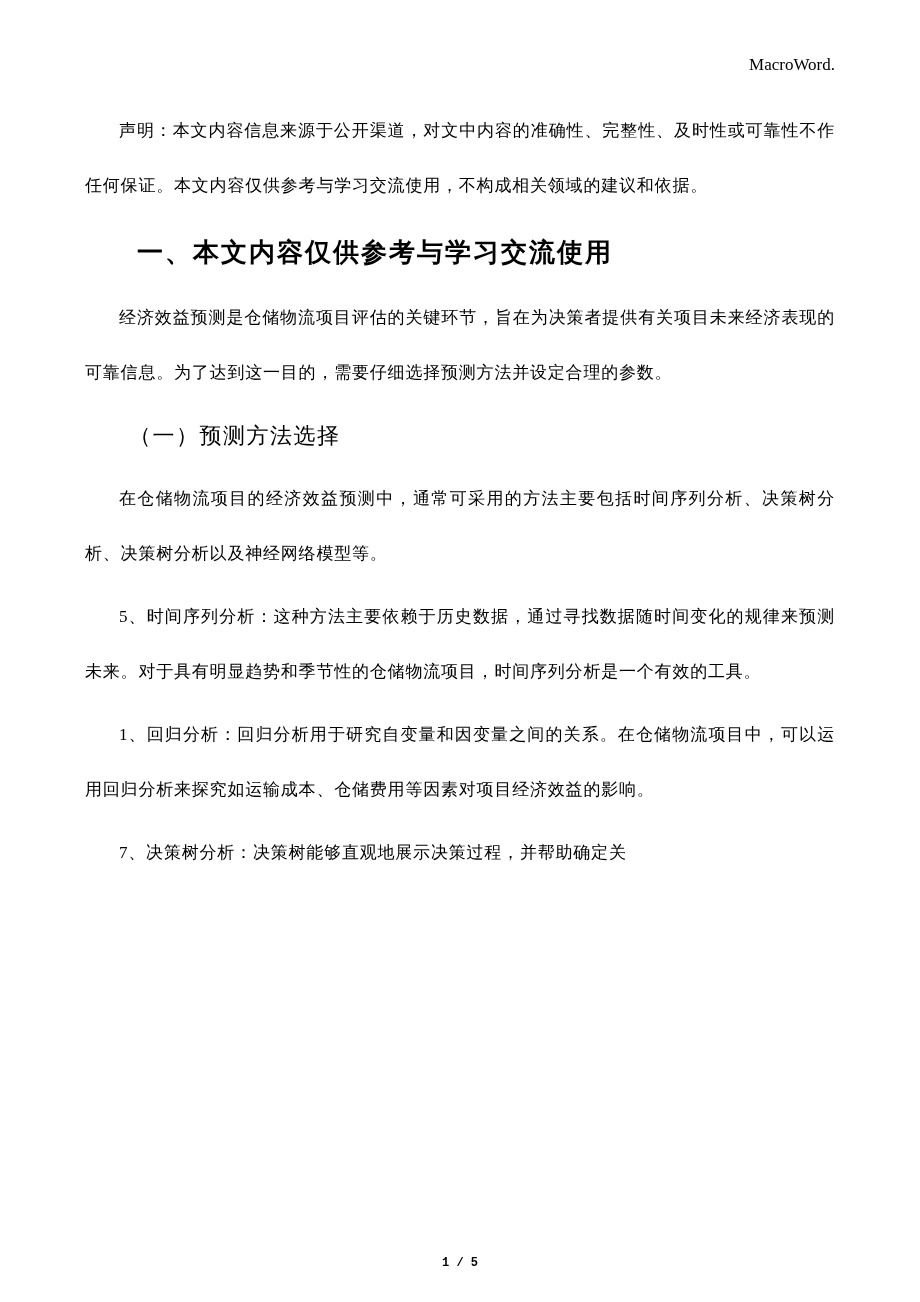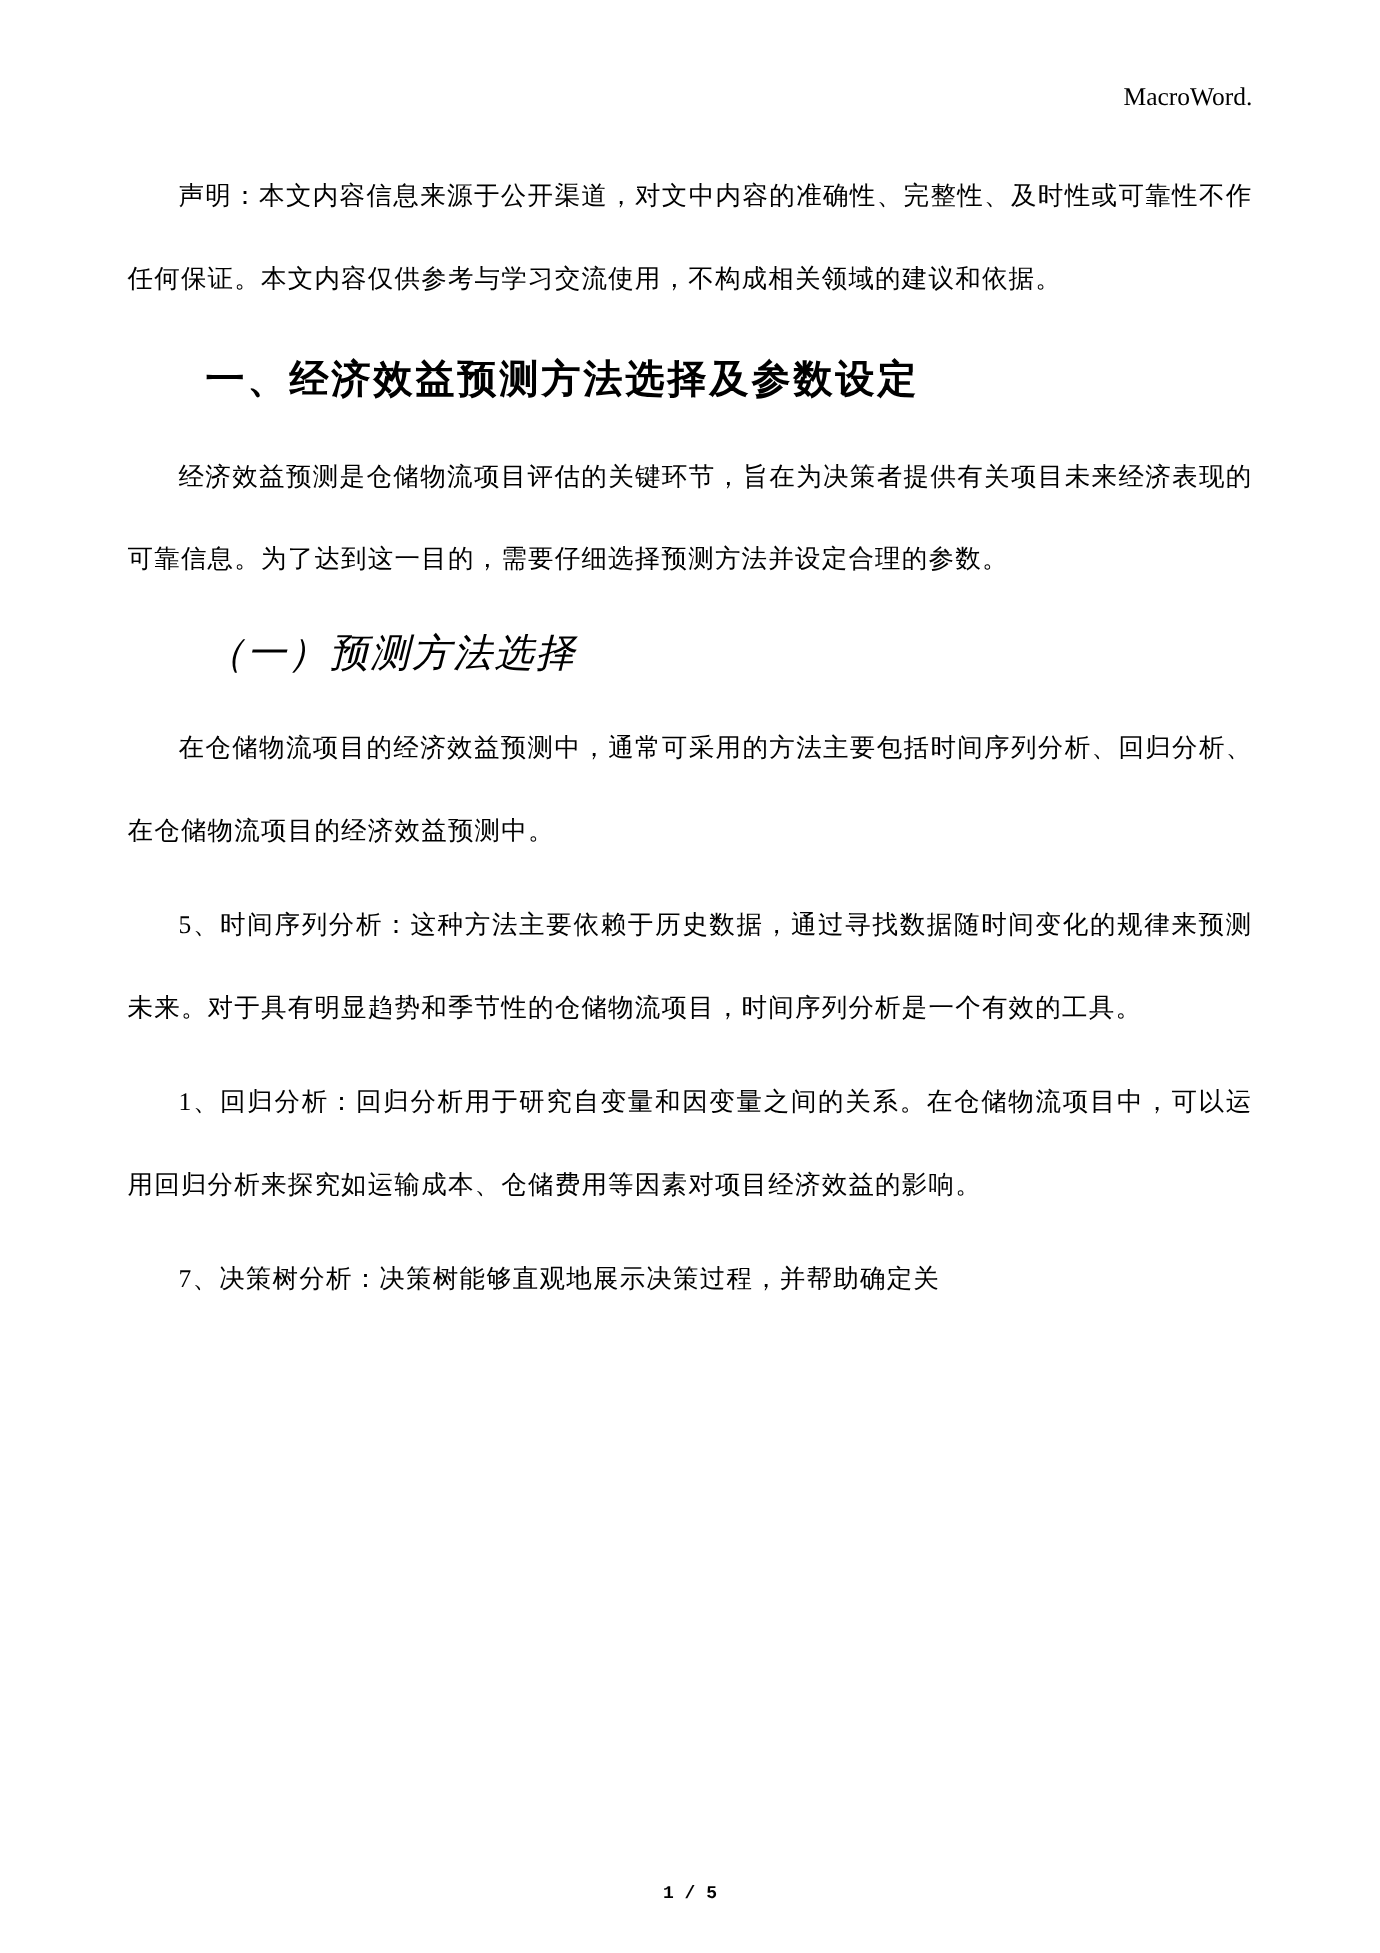--- a/index.html
+++ b/index.html
@@ -53,26 +53,25 @@
     font-family: "Liberation Sans", "DejaVu Sans", sans-serif;
     font-size: 26px;
     font-weight: bold;
     line-height: 55px;
     letter-spacing: 2px;
     text-indent: 2em;
     margin-top: 12px;
     margin-bottom: 10px;
   }
   .heading-2 {
-    font-size: 26px;
+    font-size: 22px;
     line-height: 55px;
     letter-spacing: 1.5px;
     text-indent: 2em;
     margin-bottom: 8px;
-    font-style: italic;
   }
   .footer {
     position: absolute;
     bottom: 18px;
     left: 0;
     width: 100%;
     text-align: center;
   }
   .page-num {
     font-size: 12px;
@@ -87,27 +86,27 @@
 
   <div class="header">
     <span class="brand">MacroWord.</span>
   </div>
 
   <div class="content">
 
 
     <p class="para">声明：本文内容信息来源于公开渠道，对文中内容的准确性、完整性、及时性或可靠性不作任何保证。本文内容仅供参考与学习交流使用，不构成相关领域的建议和依据。</p>
 
-    <div class="heading-1">一、经济效益预测方法选择及参数设定</div>
+    <div class="heading-1">一、本文内容仅供参考与学习交流使用</div>
 
     <p class="para">经济效益预测是仓储物流项目评估的关键环节，旨在为决策者提供有关项目未来经济表现的可靠信息。为了达到这一目的，需要仔细选择预测方法并设定合理的参数。</p>
 
     <div class="heading-2">（一）预测方法选择</div>
 
-    <p class="para">在仓储物流项目的经济效益预测中，通常可采用的方法主要包括时间序列分析、回归分析、在仓储物流项目的经济效益预测中。</p>
+    <p class="para">在仓储物流项目的经济效益预测中，通常可采用的方法主要包括时间序列分析、决策树分析、决策树分析以及神经网络模型等。</p>
 
     <p class="para">5、时间序列分析：这种方法主要依赖于历史数据，通过寻找数据随时间变化的规律来预测未来。对于具有明显趋势和季节性的仓储物流项目，时间序列分析是一个有效的工具。</p>
 
     <p class="para">1、回归分析：回归分析用于研究自变量和因变量之间的关系。在仓储物流项目中，可以运用回归分析来探究如运输成本、仓储费用等因素对项目经济效益的影响。</p>
 
     <p class="para">7、决策树分析：决策树能够直观地展示决策过程，并帮助确定关</p>
 
   </div>
 
   <div class="footer">

